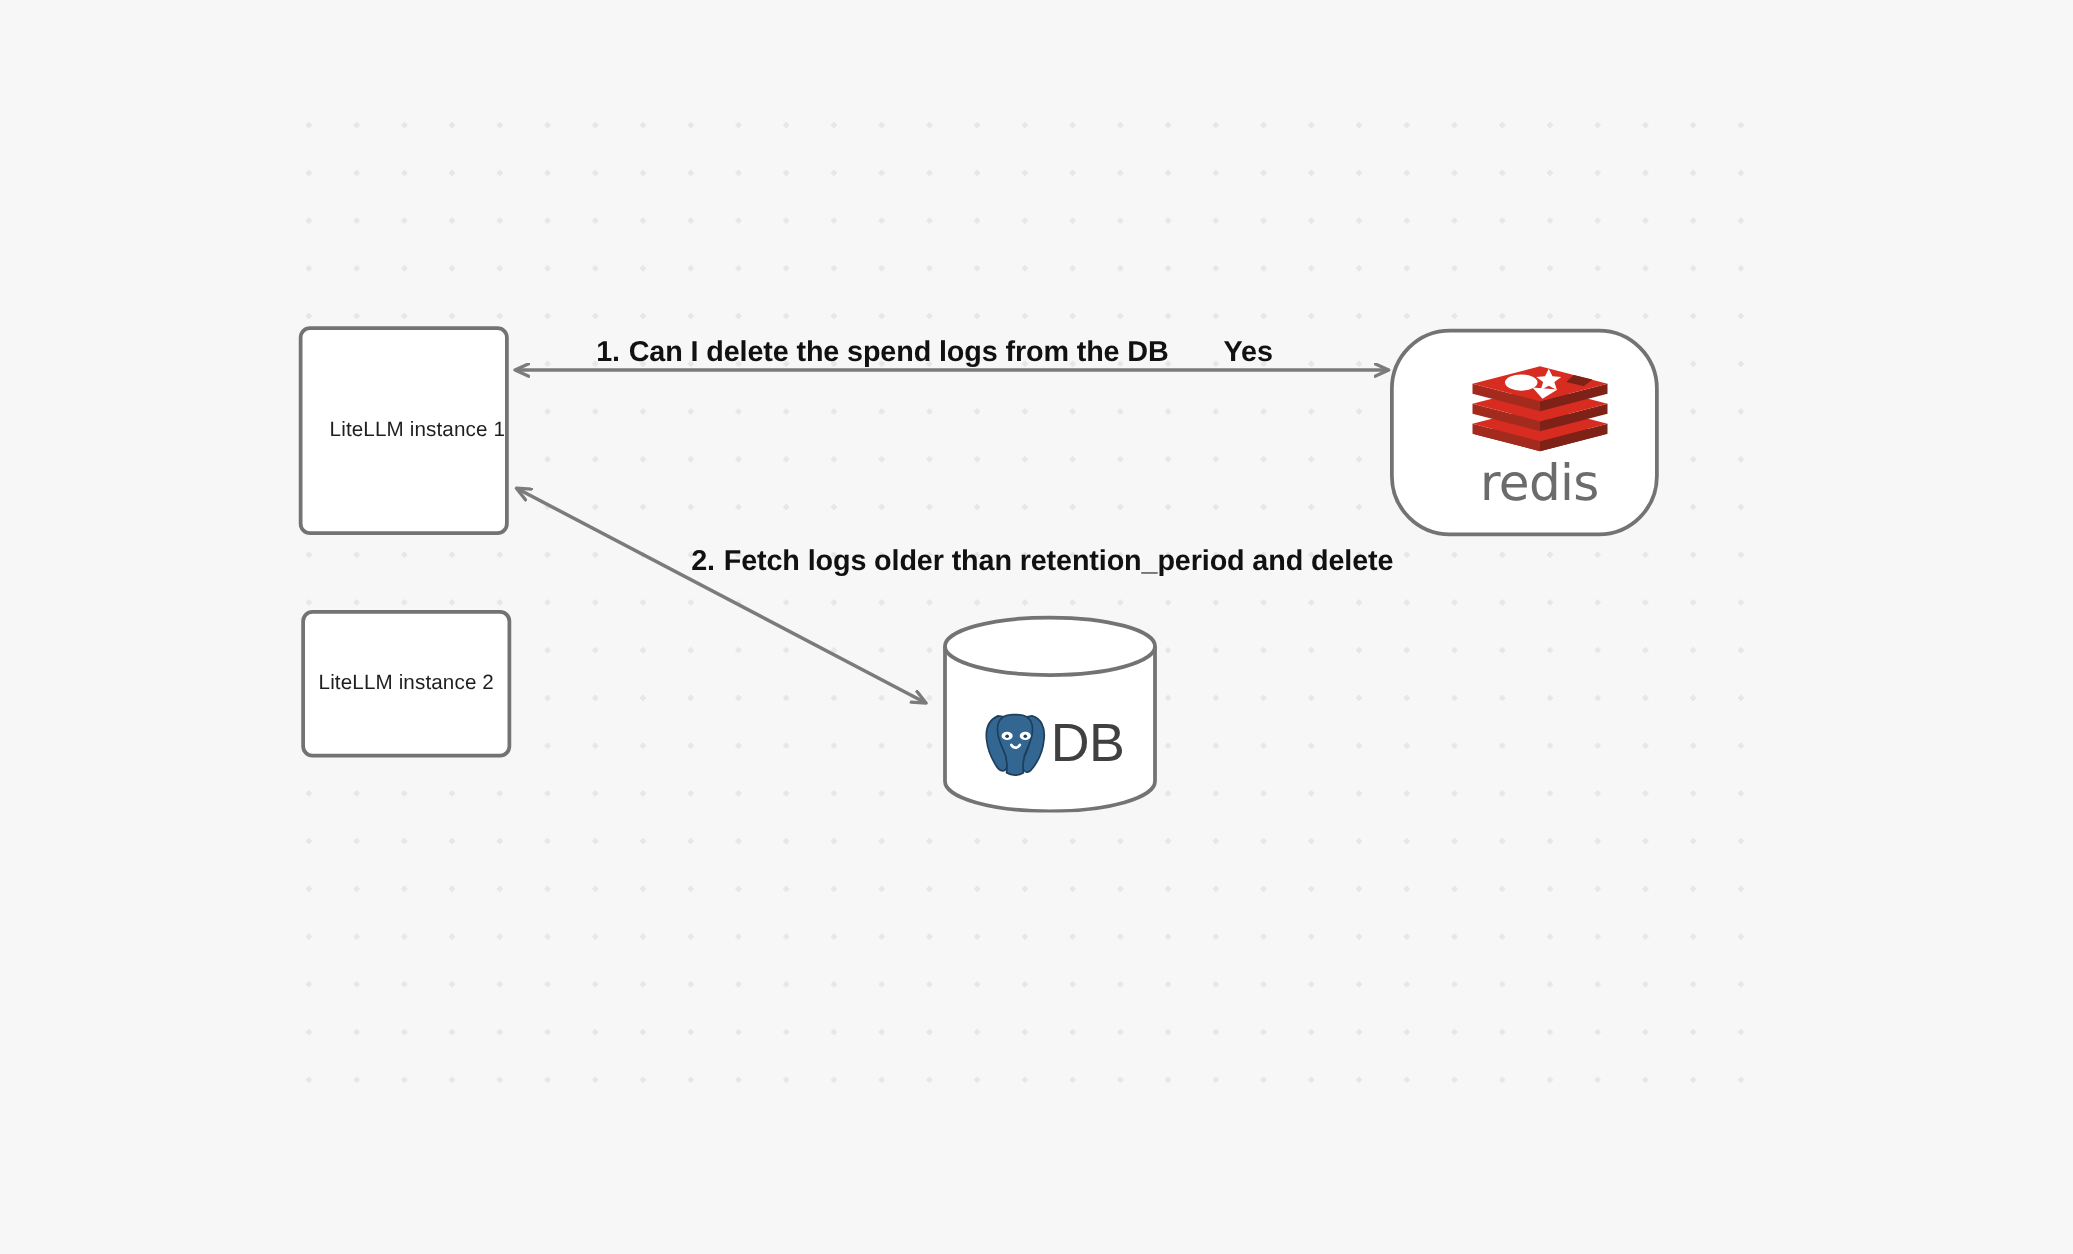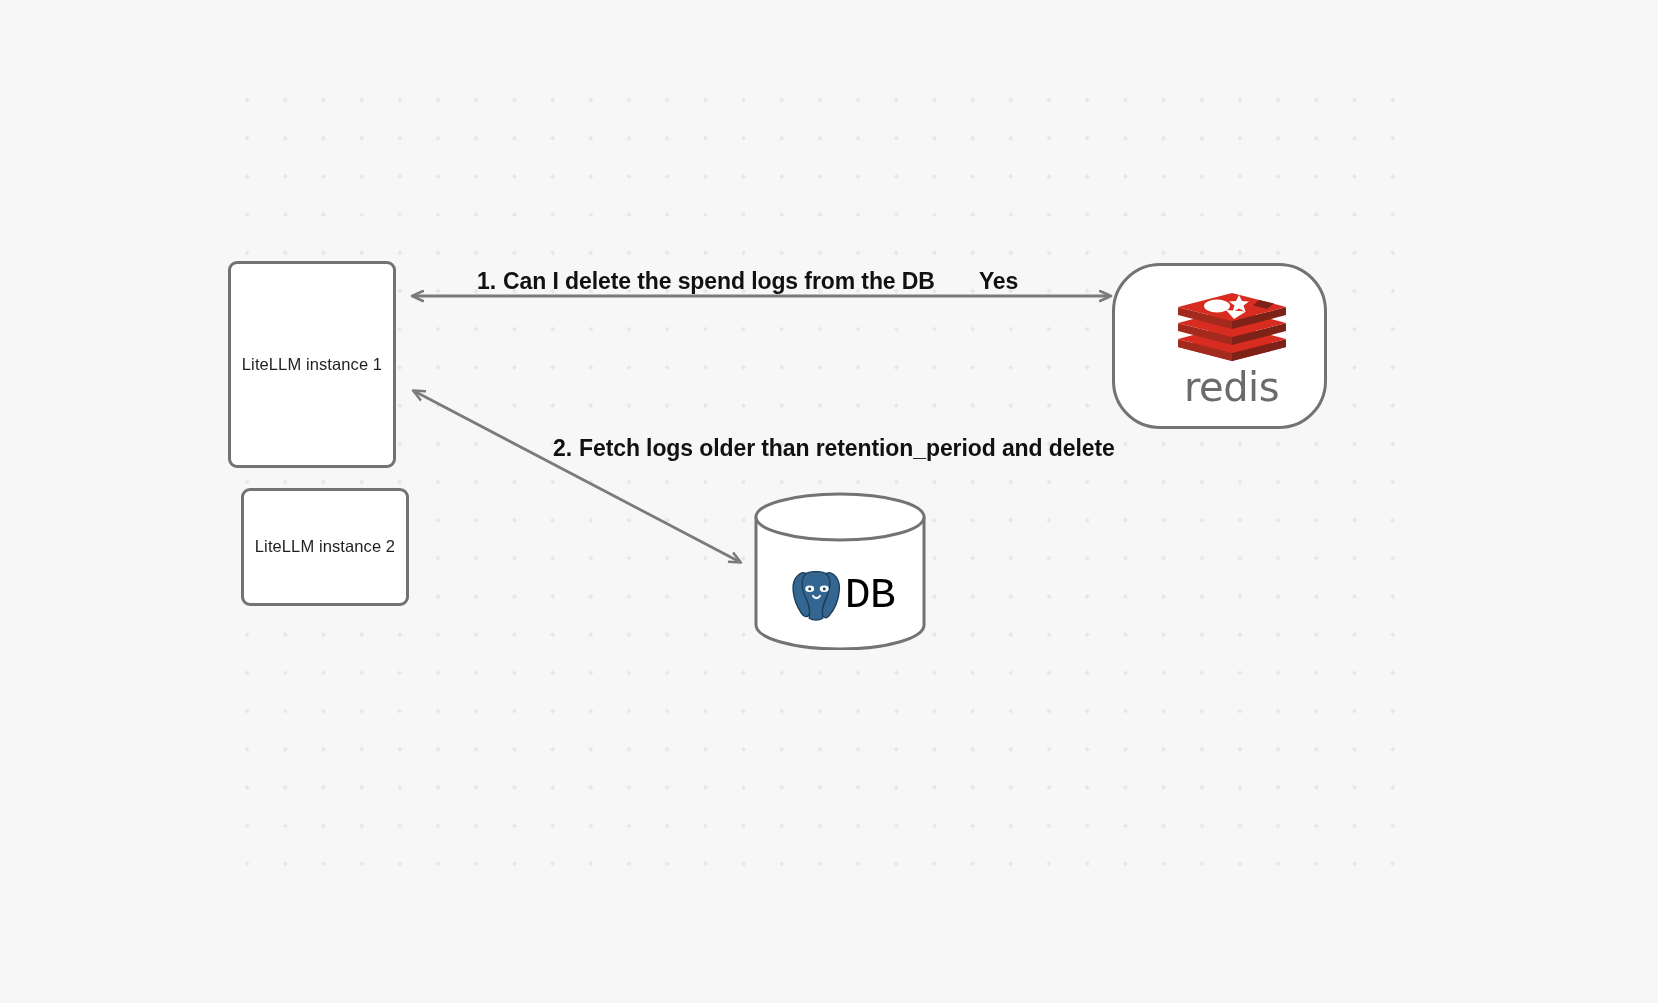--- a/index.html
+++ b/index.html
@@ -49,21 +49,21 @@
     align-items: center;
     justify-content: center;
   }
   .node-box .node-label {
     font-size: 16.5px;
     color: #1f1f1f;
     letter-spacing: 0.1px;
     text-align: center;
     line-height: 1.2;
   }
-  #node-instance-1 { left: 228px; top: 261px; width: 168px; height: 207px; }
+  #node-instance-1 { left: 239px; top: 261px; width: 168px; height: 167px; justify-content: flex-end; }
   #node-instance-2 { left: 241px; top: 488px; width: 168px; height: 118px; }
   #node-instance-3 { left: 241px; top: 715px; width: 168px; height: 167px; }
 
   
   #node-redis {
     position: absolute;
     left: 1112px;
     top: 263px;
     width: 215px;
     height: 166px;
@@ -113,23 +113,23 @@
     top: 64px;
     width: 174px;
     height: 78px;
     display: flex;
     align-items: center;
     justify-content: center;
     gap: 0px;
   }
   .db-text {
     font-size: 43px;
-    color: #000000;
+    color: #404040;
     line-height: 1;
-    font-family: Liberation Mono, monospace;
+    font-family: Liberation Sans, sans-serif;
     letter-spacing: -0.5px;
     margin-left: -2px;
   }
 
   
   .edge-label {
     position: absolute;
     font-size: 23px;
     font-weight: bold;
     color: #111111;

